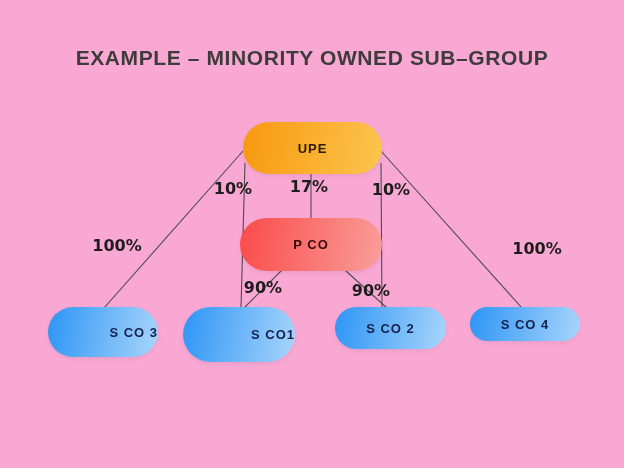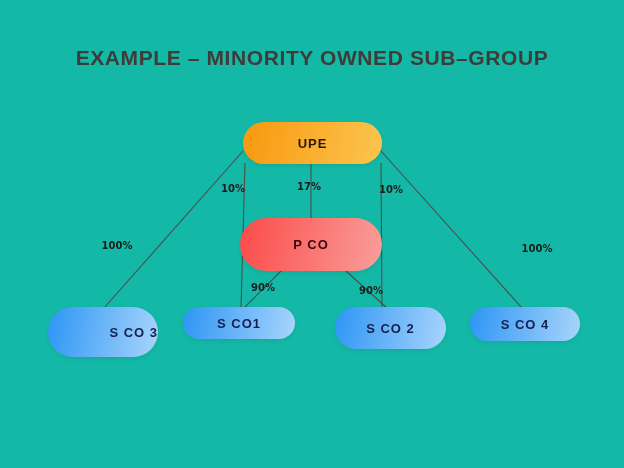--- a/index.html
+++ b/index.html
@@ -33,59 +33,59 @@
     font-weight:bold;
     font-size:13px;
     letter-spacing:1px;
     box-shadow:0 2px 5px rgba(0,0,0,0.07);
   }
   .edge-label{
     position:absolute;
     transform:translate(-50%,-50%);
     font-family:"DejaVu Sans","Liberation Sans",sans-serif;
     font-weight:bold;
-    font-size:10px;
+    font-size:16px;
     color:#1E1D1B;
     white-space:nowrap;
   }
 </style>
 </head>
 <body>
 
-<div class="canvas" style="background: #14b8a6;">
+<div class="canvas" style="background: #f9a8d4;">
   <h1 class="title" style="color: rgb(62, 60, 58);">EXAMPLE – MINORITY OWNED SUB–GROUP</h1>
   <svg id="edges-svg" viewBox="0 0 624 468">
       <line x1="243" y1="151" x2="104" y2="308" stroke="#4D4D4D" stroke-width="1.1"></line>
       <line x1="245" y1="163" x2="241" y2="308" stroke="#4D4D4D" stroke-width="1.1"></line>
       <line x1="311" y1="164" x2="311" y2="219" stroke="#4D4D4D" stroke-width="1.1"></line>
       <line x1="381" y1="163" x2="382" y2="308" stroke="#4D4D4D" stroke-width="1.1"></line>
       <line x1="381" y1="151" x2="522" y2="308" stroke="#4D4D4D" stroke-width="1.1"></line>
       <line x1="291" y1="261" x2="244" y2="308" stroke="#4D4D4D" stroke-width="1.1"></line>
       <line x1="336" y1="262" x2="387" y2="308" stroke="#4D4D4D" stroke-width="1.1"></line>
     </svg>
   <div id="labels-layer">
       <div class="edge-label" style="left: 117px; top: 245px;">100%</div>
       <div class="edge-label" style="left: 233px; top: 188px;">10%</div>
       <div class="edge-label" style="left: 309px; top: 186px;">17%</div>
       <div class="edge-label" style="left: 391px; top: 189px;">10%</div>
       <div class="edge-label" style="left: 537px; top: 248px;">100%</div>
       <div class="edge-label" style="left: 263px; top: 287px;">90%</div>
       <div class="edge-label" style="left: 371px; top: 290px;">90%</div>
     </div>
   <div id="nodes-layer">
-      <div class="node" style="left: 243px; top: 122px; width: 139px; height: 42px; background: linear-gradient(100deg, rgb(248, 152, 15) 0%, rgb(252, 197, 78) 100%); color: rgb(42, 26, 2);">
+      <div class="node" style="left: 243px; top: 122px; width: 139px; height: 52px; background: linear-gradient(100deg, rgb(248, 152, 15) 0%, rgb(252, 197, 78) 100%); color: rgb(42, 26, 2);">
         <span>UPE</span>
       </div>
       <div class="node" style="left: 240px; top: 218px; width: 142px; height: 53px; background: linear-gradient(100deg, rgb(251, 75, 73) 0%, rgb(249, 158, 154) 100%); color: rgb(56, 9, 11);">
         <span>P CO</span>
       </div>
       <div class="node" style="left: 48px; top: 307px; width: 110px; height: 50px; background: linear-gradient(100deg, rgb(45, 149, 245) 0%, rgb(168, 213, 251) 100%); color: rgb(21, 32, 78); justify-content: flex-end;">
         <span>S CO 3</span>
       </div>
-      <div class="node" style="left: 183px; top: 307px; width: 112px; height: 32px; background: linear-gradient(100deg, rgb(45, 149, 245) 0%, rgb(168, 213, 251) 100%); color: rgb(21, 32, 78);">
+      <div class="node" style="left: 183px; top: 307px; width: 112px; height: 55px; background: linear-gradient(100deg, rgb(45, 149, 245) 0%, rgb(168, 213, 251) 100%); color: rgb(21, 32, 78); justify-content: flex-end;">
         <span>S CO1</span>
       </div>
       <div class="node" style="left: 335px; top: 307px; width: 111px; height: 42px; background: linear-gradient(100deg, rgb(45, 149, 245) 0%, rgb(168, 213, 251) 100%); color: rgb(21, 32, 78); justify-content: center;">
         <span>S CO 2</span>
       </div>
       <div class="node" style="left: 470px; top: 307px; width: 110px; height: 34px; background: linear-gradient(100deg, rgb(45, 149, 245) 0%, rgb(168, 213, 251) 100%); color: rgb(21, 32, 78);">
         <span>S CO 4</span>
       </div>
     </div>
 </div>

